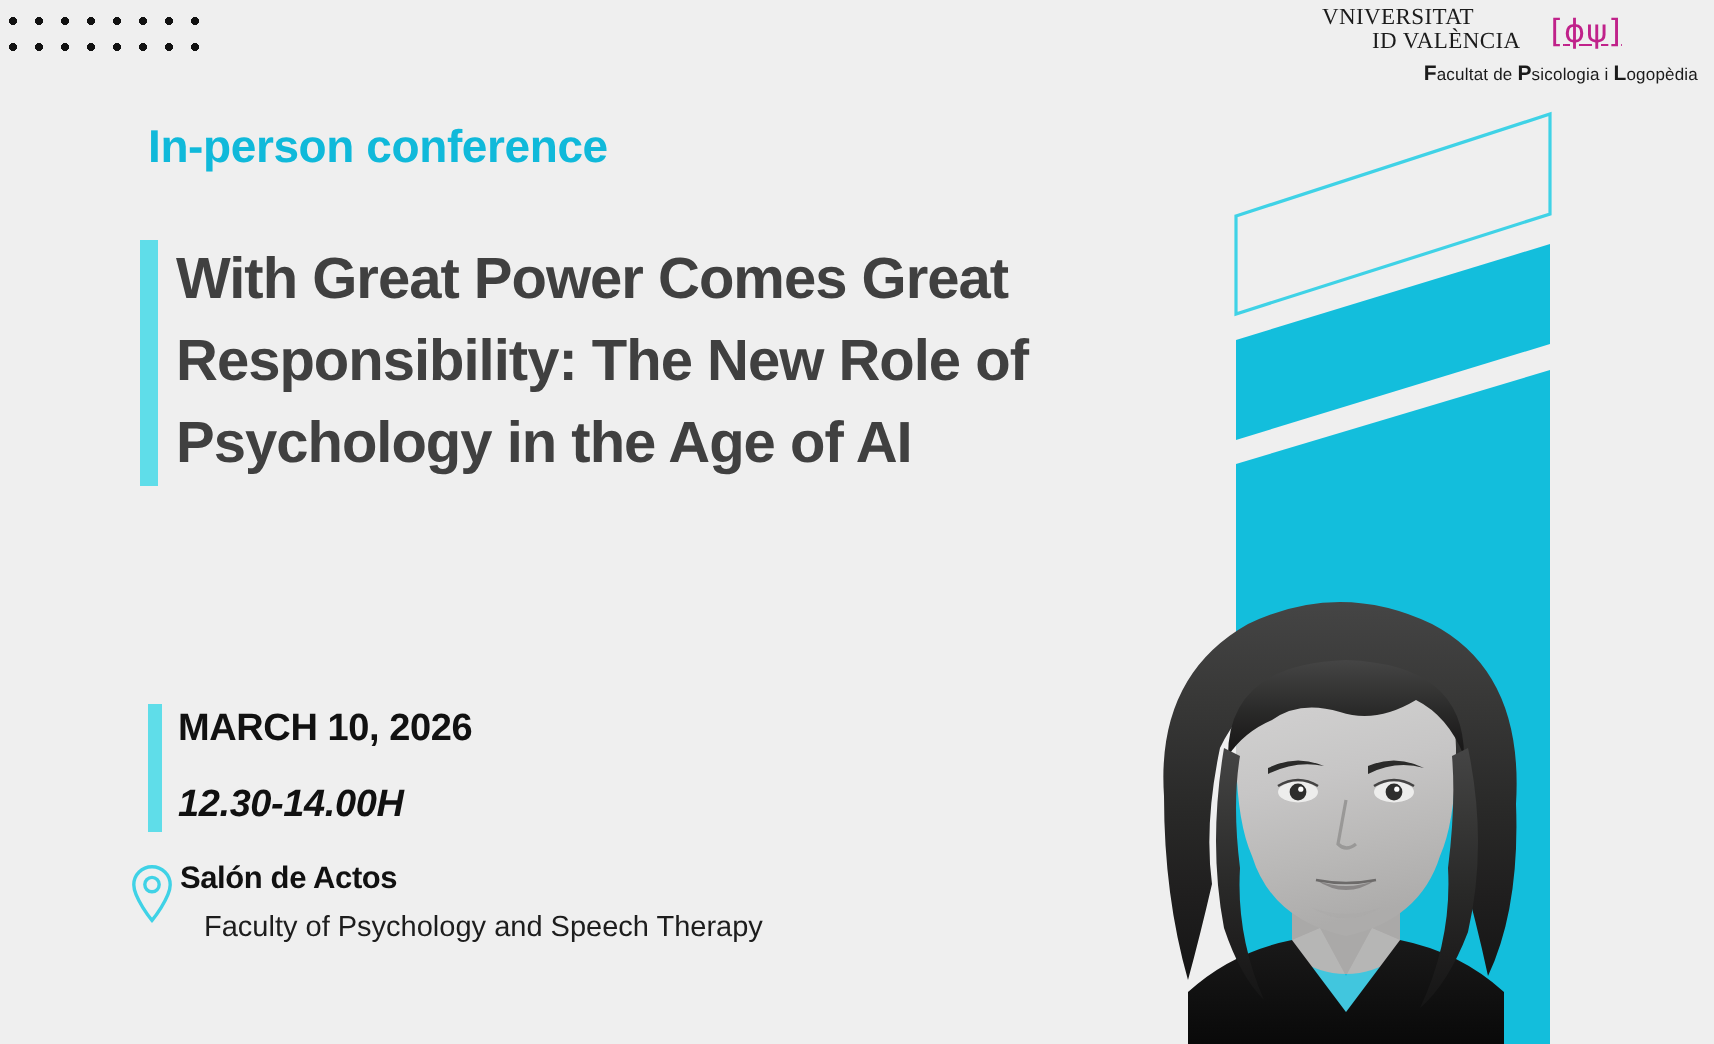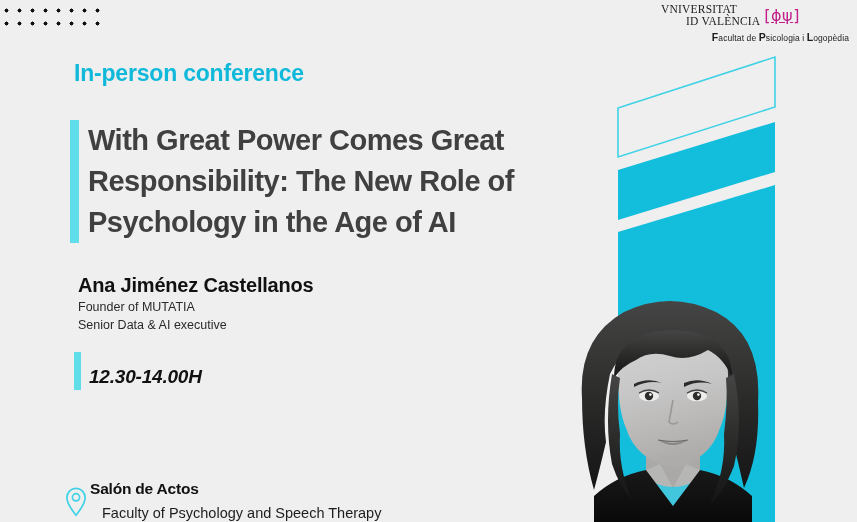--- a/index.html
+++ b/index.html
@@ -39,21 +39,21 @@
     right: 8px;
     top: 4px;
     width: 192px;
     text-align: right;
     color: #1b1b1b;
   }
   .logo-row1 {
     display: flex;
     align-items: center;
     justify-content: flex-start;
-    gap: 4px;
+    gap: 15px;
     padding-left: 4px;
   }
   .logo-uv {
     font-family: "Liberation Serif", serif;
     font-size: 11.5px;
     line-height: 11.5px;
     letter-spacing: 0.2px;
     text-align: left;
     font-weight: 400;
     color: #1b1b1b;
@@ -185,23 +185,23 @@
     line-height: 26px;
     margin-top: 12px;
     letter-spacing: -0.2px;
     font-style: italic;
   }
 
   
   .venue {
     position: absolute;
     left: 64px;
-    top: 479px;
+    top: 430px;
     display: flex;
-    align-items: center;
+    align-items: flex-start;
   }
   .pin-icon {
     flex: 0 0 24px;
     width: 24px;
     height: 32px;
     margin-top: 1px;
   }
   .venue-text {
     padding-left: 2px;
   }
@@ -313,29 +313,25 @@
     <div class="logo-row2"><span>F</span><span class="sm">acultat</span><span class="sm"> de </span><span>P</span><span class="sm">sicologia</span><span class="sm"> i </span><span>L</span><span class="sm">ogopèdia</span></div>
   </div>
 
   <div class="eyebrow">In-person conference</div>
 
   <div class="title-block">
     <div class="accent-bar"></div>
     <div class="title">With Great Power Comes Great Responsibility: The New Role of Psychology in the Age of AI</div>
   </div>
 
-  <div class="speaker">
-    <div class="speaker-name">Ana Jiménez Castellanos</div>
-    <div class="speaker-line">Founder of MUTATIA</div>
-    <div class="speaker-line">Senior Data &amp; AI executive</div>
-  </div>
 
   <div class="when-block">
     <div class="when-bar"></div>
     <div class="when-text">
+      <div class="when-date">MARCH 10, 2026</div>
       <div class="when-time">12.30-14.00H</div>
     </div>
   </div>
 
   <div class="venue">
     <span class="pin-icon">
       <svg viewBox="0 0 24 32" width="24" height="32">
         <path d="M12,2.4 C6.9,2.4 2.9,6.4 2.9,11.4 C2.9,18 12,29.2 12,29.2 C12,29.2 21.1,18 21.1,11.4 C21.1,6.4 17.1,2.4 12,2.4 Z" fill="none" stroke="#3fd2e6" stroke-width="1.7"></path>
         <circle cx="12" cy="11.3" r="3.6" fill="none" stroke="#3fd2e6" stroke-width="1.7"></circle>
       </svg>

